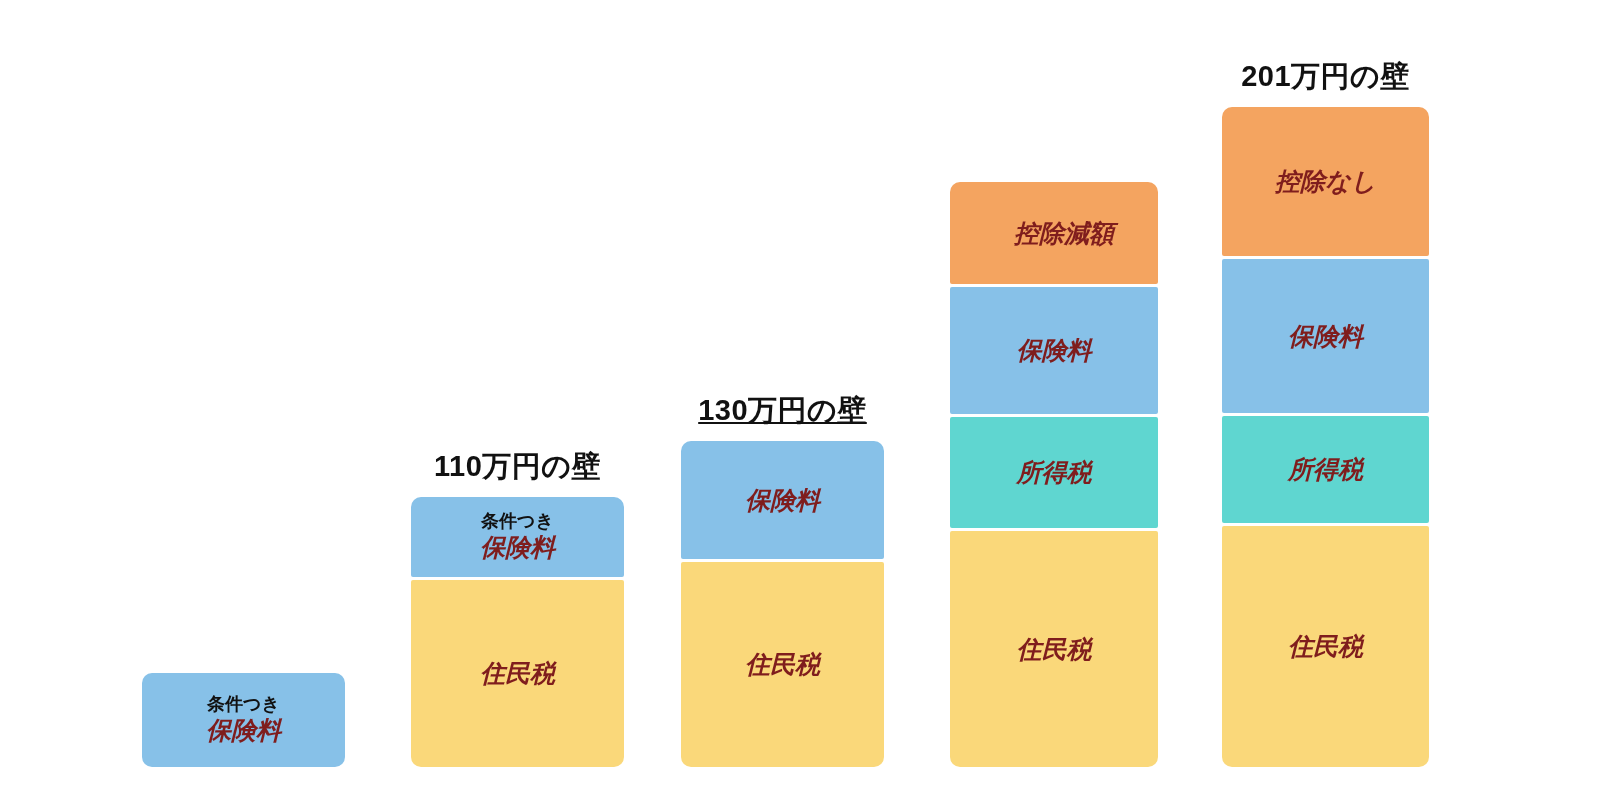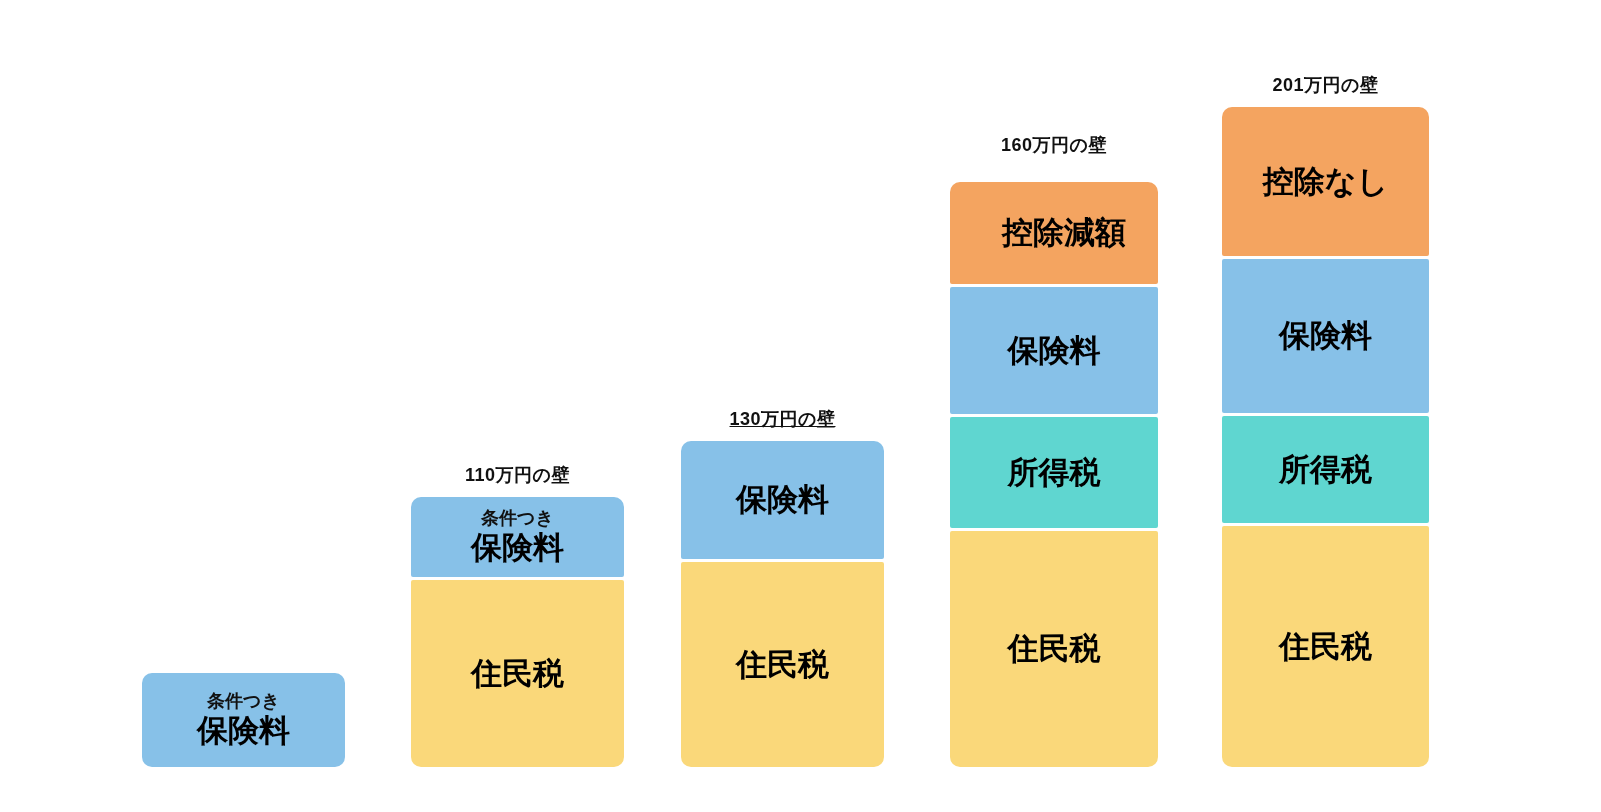--- a/index.html
+++ b/index.html
@@ -22,21 +22,21 @@
   }
   .bar-group {
     position: absolute;
     bottom: 45px;
   }
   .bar-title {
     position: absolute;
     left: 0;
     width: 100%;
     text-align: center;
-    font-size: 18px;
+    font-size: 29px;
     font-weight: bold;
     color: #111111;
     letter-spacing: 0.5px;
     white-space: nowrap;
   }
   .bar-stack {
     position: absolute;
     left: 0;
     bottom: 0;
     width: 100%;
@@ -65,25 +65,26 @@
   }
   .seg-sub {
     font-size: 18px;
     font-weight: bold;
     color: #111111;
     line-height: 1.1;
     margin-bottom: 1px;
     white-space: nowrap;
   }
   .seg-label {
-    font-size: 31px;
+    font-size: 25px;
     font-weight: bold;
-    color: #000000;
+    color: #7f1d1d;
     line-height: 1.15;
     white-space: nowrap;
+    font-style: italic;
   }
 </style>
 </head>
 <body>
 
 <div id="chart-canvas" style="background: rgb(255, 255, 255);">
 
 <div class="bar-group" style="left: 142px; width: 203px; height: 136px;">
       <div class="bar-stack" style="height: 94px;">
         <div class="segment" style="height: 94px; background: rgb(135, 193, 232);">
@@ -109,21 +110,20 @@
       <div class="bar-stack" style="height: 326px;">
         <div class="segment" style="height: 118px; background: rgb(135, 193, 232);">
           <div class="seg-label">保険料</div>
         </div>
         <div class="segment" style="height: 205px; background: rgb(250, 216, 122);">
           <div class="seg-label">住民税</div>
         </div>
       </div>
     </div>
     <div class="bar-group" style="left: 950px; width: 208px; height: 642px;">
-      <div class="bar-title" style="bottom: 610px;">160万円の壁</div>
       <div class="bar-stack" style="height: 600px;">
         <div class="segment" style="height: 102px; background: rgb(244, 164, 96); padding-left: 20px;">
           <div class="seg-label">控除減額</div>
         </div>
         <div class="segment" style="height: 127px; background: rgb(135, 193, 232);">
           <div class="seg-label">保険料</div>
         </div>
         <div class="segment" style="height: 111px; background: rgb(95, 214, 208);">
           <div class="seg-label">所得税</div>
         </div>

